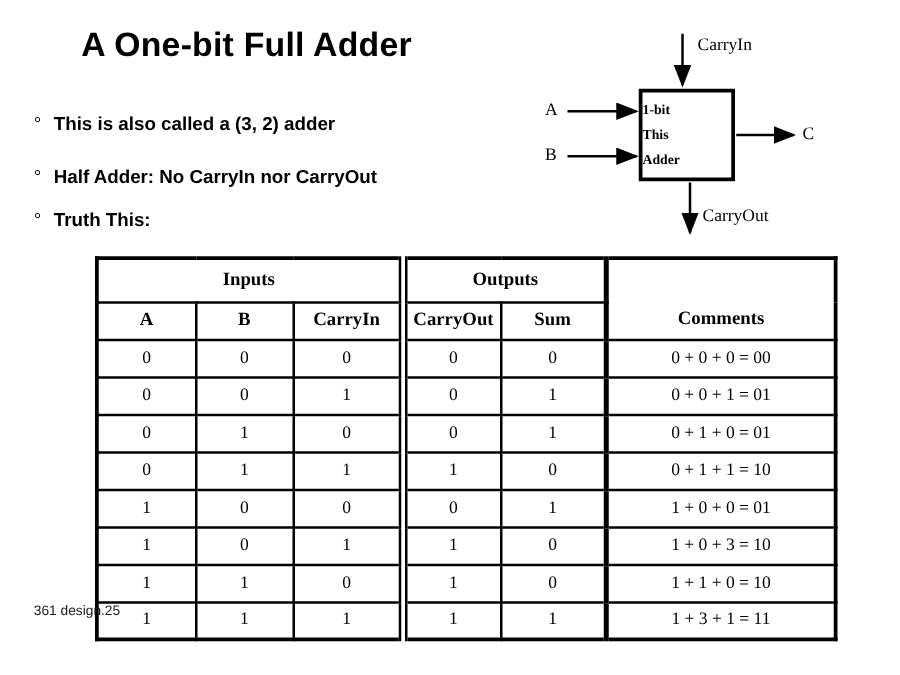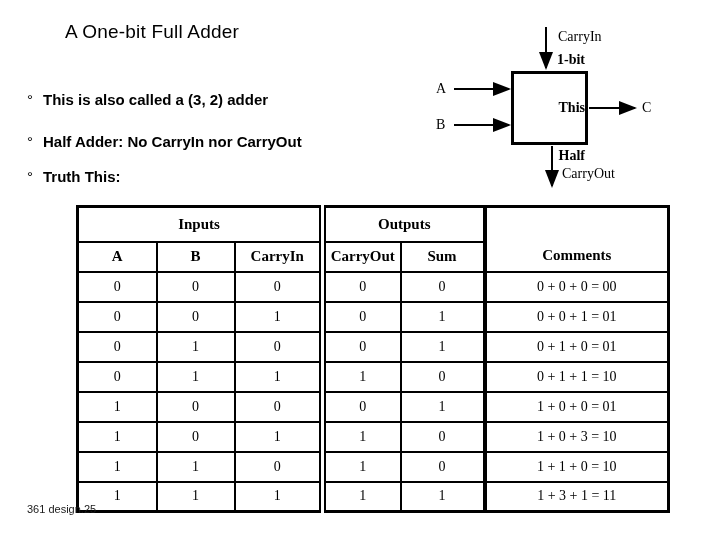--- a/index.html
+++ b/index.html
@@ -9,21 +9,21 @@
     font-family: "Liberation Sans", sans-serif;
     color: #000000;
     position: relative;
     overflow: hidden;
   }
   .abs { position: absolute; }
 
   
   .slide-title {
     left: 65px; top: 21px;
-    font-size: 19px; font-weight: normal;
+    font-size: 27px; font-weight: bold;
     letter-spacing: 0.2px;
     white-space: nowrap;
   }
 
   
   .bullet-row {
     display: flex; align-items: flex-start;
     left: 27px;
     font-size: 15px; font-weight: bold;
     white-space: nowrap;
@@ -37,26 +37,25 @@
   .diagram-label {
     font-family: "Liberation Serif", serif;
     font-size: 14px;
     white-space: nowrap;
   }
   .adder-box {
     left: 511px; top: 71px;
     width: 71px; height: 68px;
     border: 3px solid #000;
     display: flex; flex-direction: column;
-    justify-content: center; align-items: flex-end;
+    justify-content: center; align-items: flex-start;
     text-align: center;
     font-family: "Liberation Serif", serif;
-    font-size: 14px; font-weight: bold;
+    font-size: 11px; font-weight: bold;
     line-height: 20px;
-    gap: 28px;
   }
   .diagram-svg { left: 425px; top: 15px; }
 
   
   .truth-table-wrap { left: 76px; top: 205px; }
   table.truth {
     border-collapse: collapse;
     table-layout: fixed;
     width: 591px;
     border: 3px solid #000;
@@ -72,21 +71,21 @@
   table.truth td { font-size: 14px; font-weight: normal; }
   tr.group-row { height: 35px; }
   tr.header-row { height: 30px; }
   tr.data-row { height: 30px; }
   .sep-double { border-right: 7px double #000 !important; margin-top: 40px; }
   .sep-thick  { border-left: 4px solid #000 !important; }
   th.comments-head { vertical-align: bottom; padding-bottom: 7px !important; }
 
   
   .slide-footer {
-    left: 27px; top: 503px;
+    left: 27px; top: 483px;
     font-size: 11px; color: #1a1a1a;
     white-space: nowrap;
   }
 </style>
 </head>
 <body>
 
 <div class="abs slide-title">A One-bit Full Adder</div>
 
 <div class="abs bullet-row b1">
@@ -111,21 +110,21 @@
   <line x1="121" y1="12" x2="121" y2="53" stroke="#000" stroke-width="2" marker-end="url(#ah)"></line>
   <line x1="29" y1="74" x2="84" y2="74" stroke="#000" stroke-width="2" marker-end="url(#ah)"></line>
   <line x1="29" y1="110" x2="84" y2="110" stroke="#000" stroke-width="2" marker-end="url(#ah)"></line>
   <line x1="164" y1="93" x2="210" y2="93" stroke="#000" stroke-width="2" marker-end="url(#ah)"></line>
   <line x1="127" y1="131" x2="127" y2="171" stroke="#000" stroke-width="2" marker-end="url(#ah)"></line>
 </svg>
 
 <div class="abs adder-box">
   <div>1-bit</div>
   <div>This</div>
-  <div>Half</div>
+  <div>Adder</div>
 </div>
 
 <div class="abs diagram-label" style="left:558px; top:29px;">CarryIn</div>
 <div class="abs diagram-label" style="left:436px; top:81px;">A</div>
 <div class="abs diagram-label" style="left:436px; top:117px;">B</div>
 <div class="abs diagram-label" style="left:642px; top:100px;">C</div>
 <div class="abs diagram-label" style="left:562px; top:166px;">CarryOut</div>
 
 <div class="abs truth-table-wrap">
   <table class="truth">

